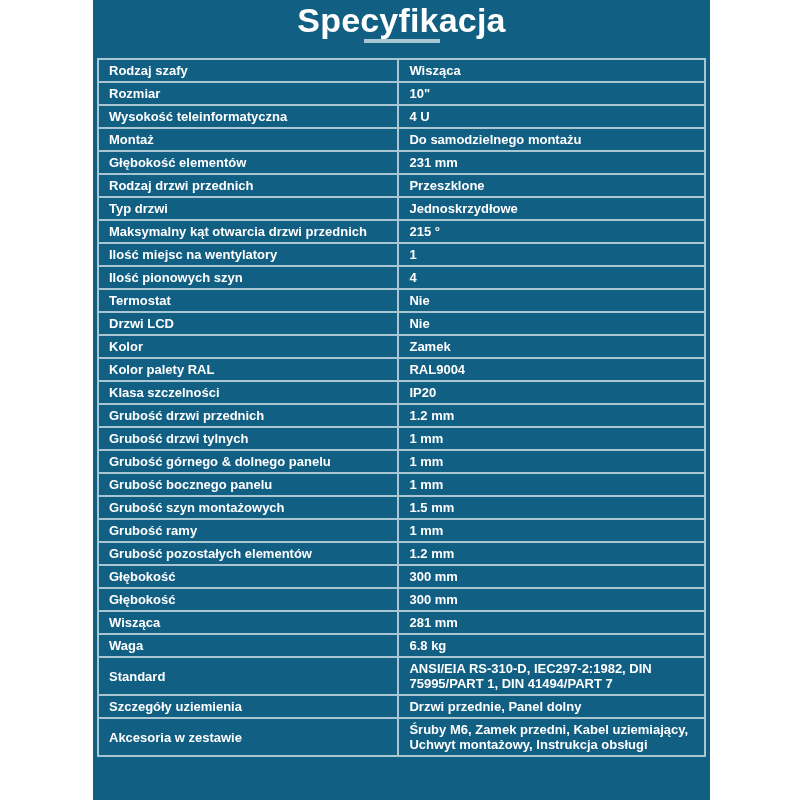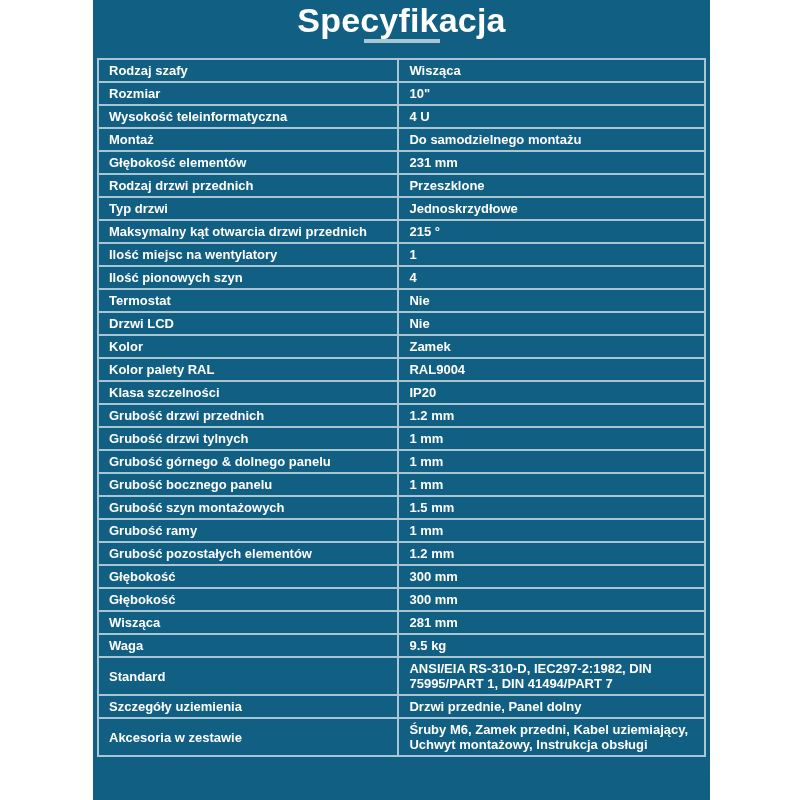--- a/index.html
+++ b/index.html
@@ -166,21 +166,21 @@
           <tr>
             <td class="label-cell">Głębokość</td>
             <td class="value-cell">300 mm</td>
           </tr>
           <tr>
             <td class="label-cell">Wisząca</td>
             <td class="value-cell">281 mm</td>
           </tr>
           <tr>
             <td class="label-cell">Waga</td>
-            <td class="value-cell">9.5 kg</td>
+            <td class="value-cell">6.8 kg</td>
           </tr>
           <tr>
             <td class="label-cell">Standard</td>
             <td class="value-cell">ANSI/EIA RS-310-D, IEC297-2:1982, DIN 75995/PART 1, DIN 41494/PART 7</td>
           </tr>
           <tr>
             <td class="label-cell">Szczegóły uziemienia</td>
             <td class="value-cell">Drzwi przednie, Panel dolny</td>
           </tr>
           <tr>

